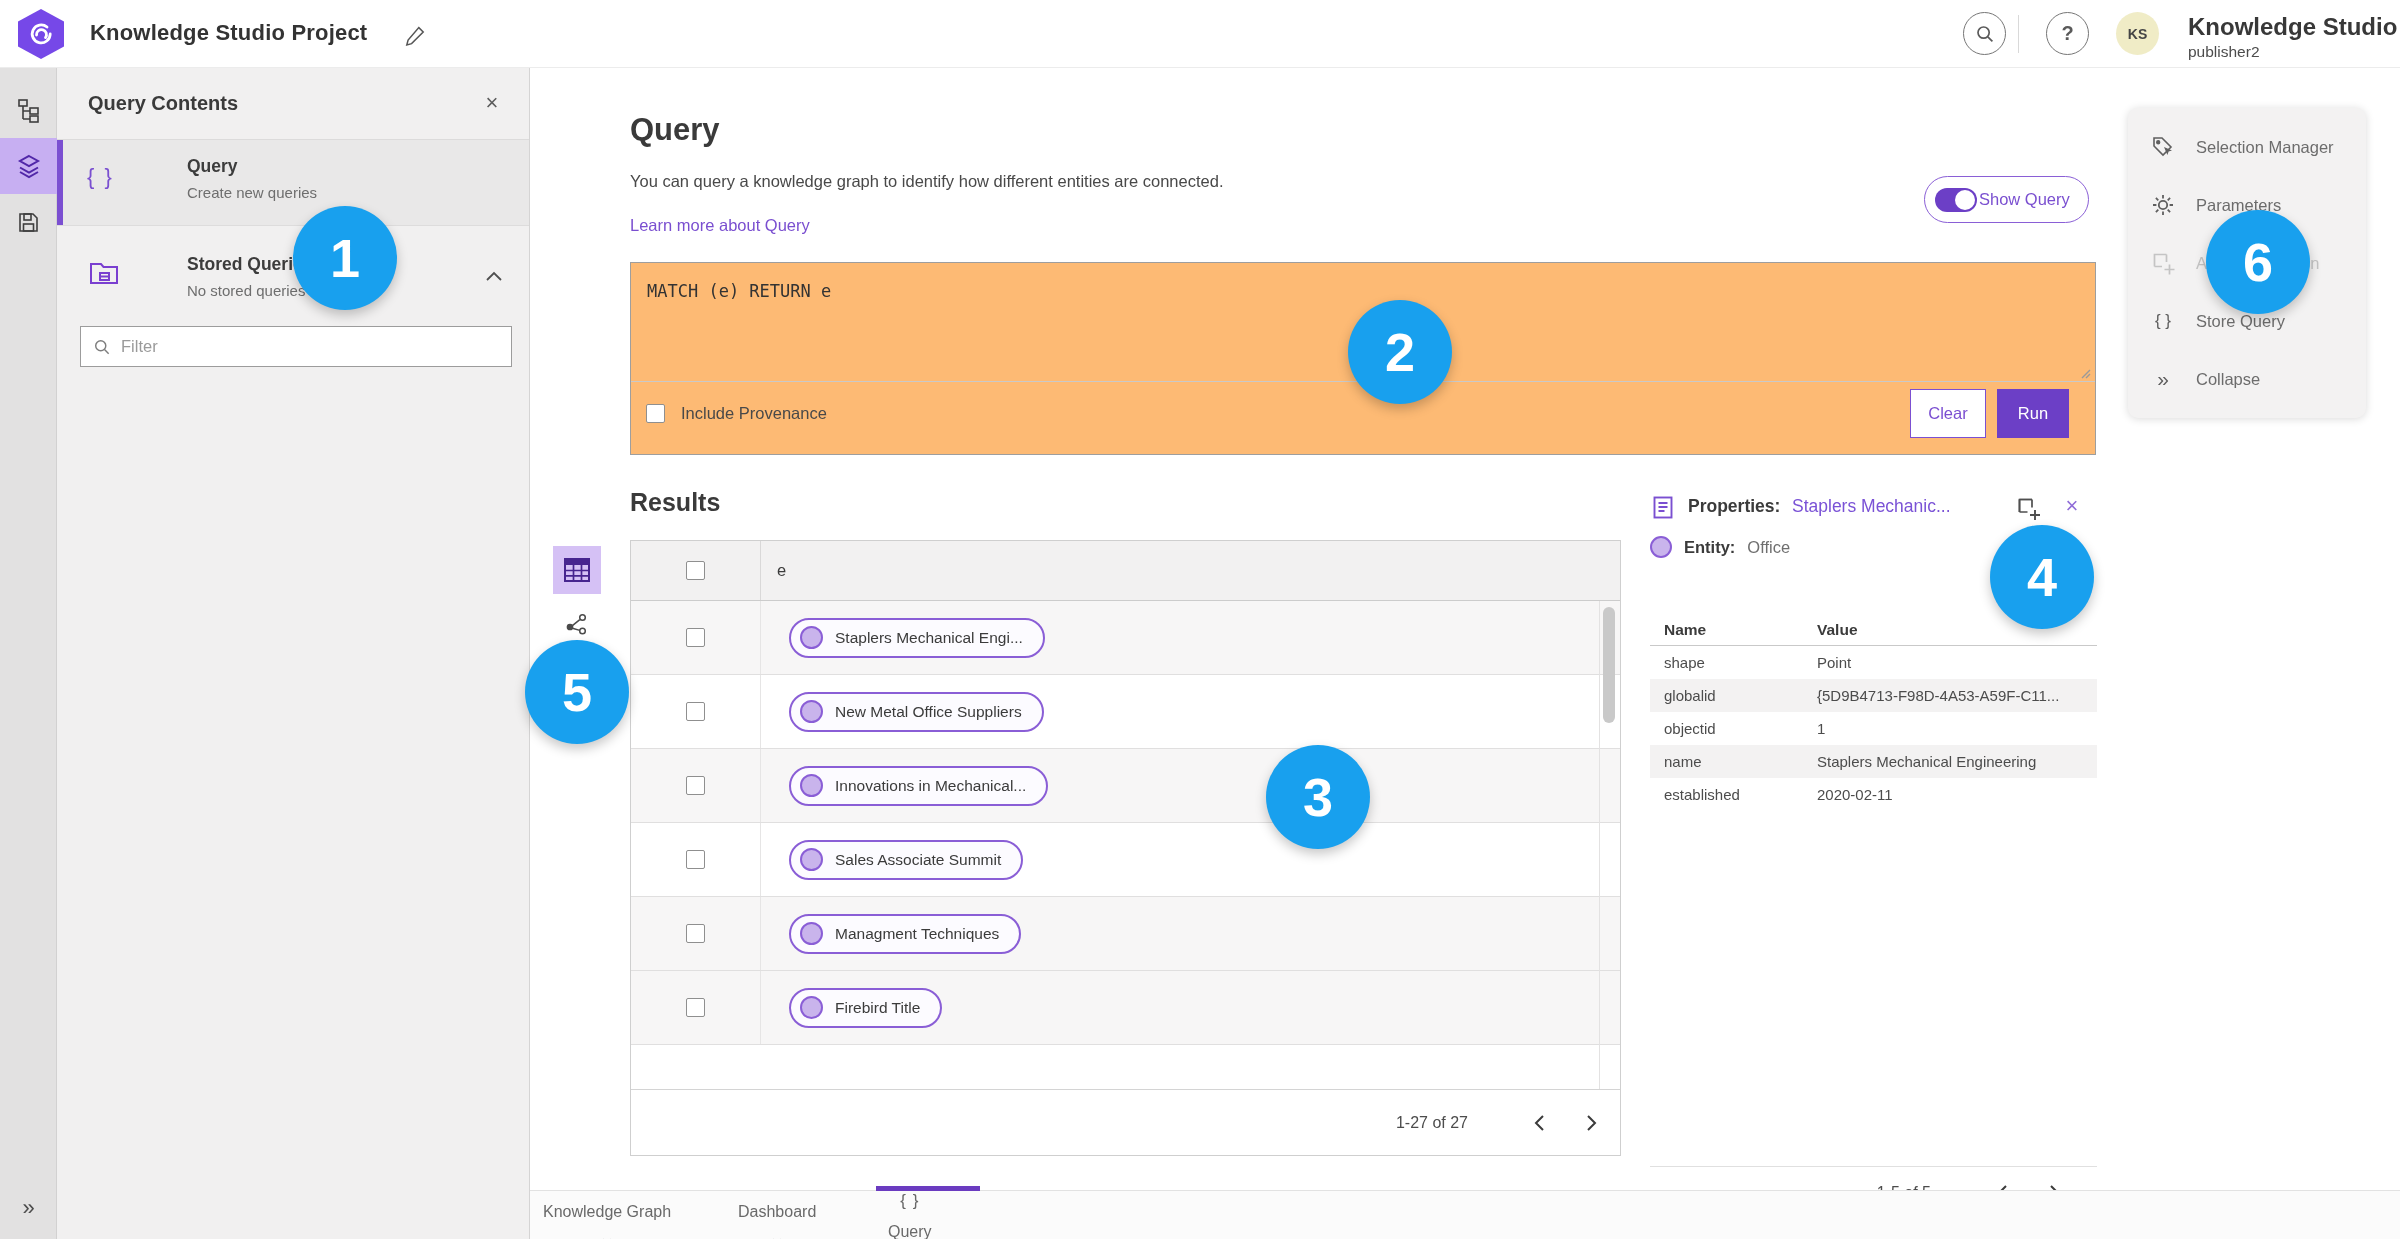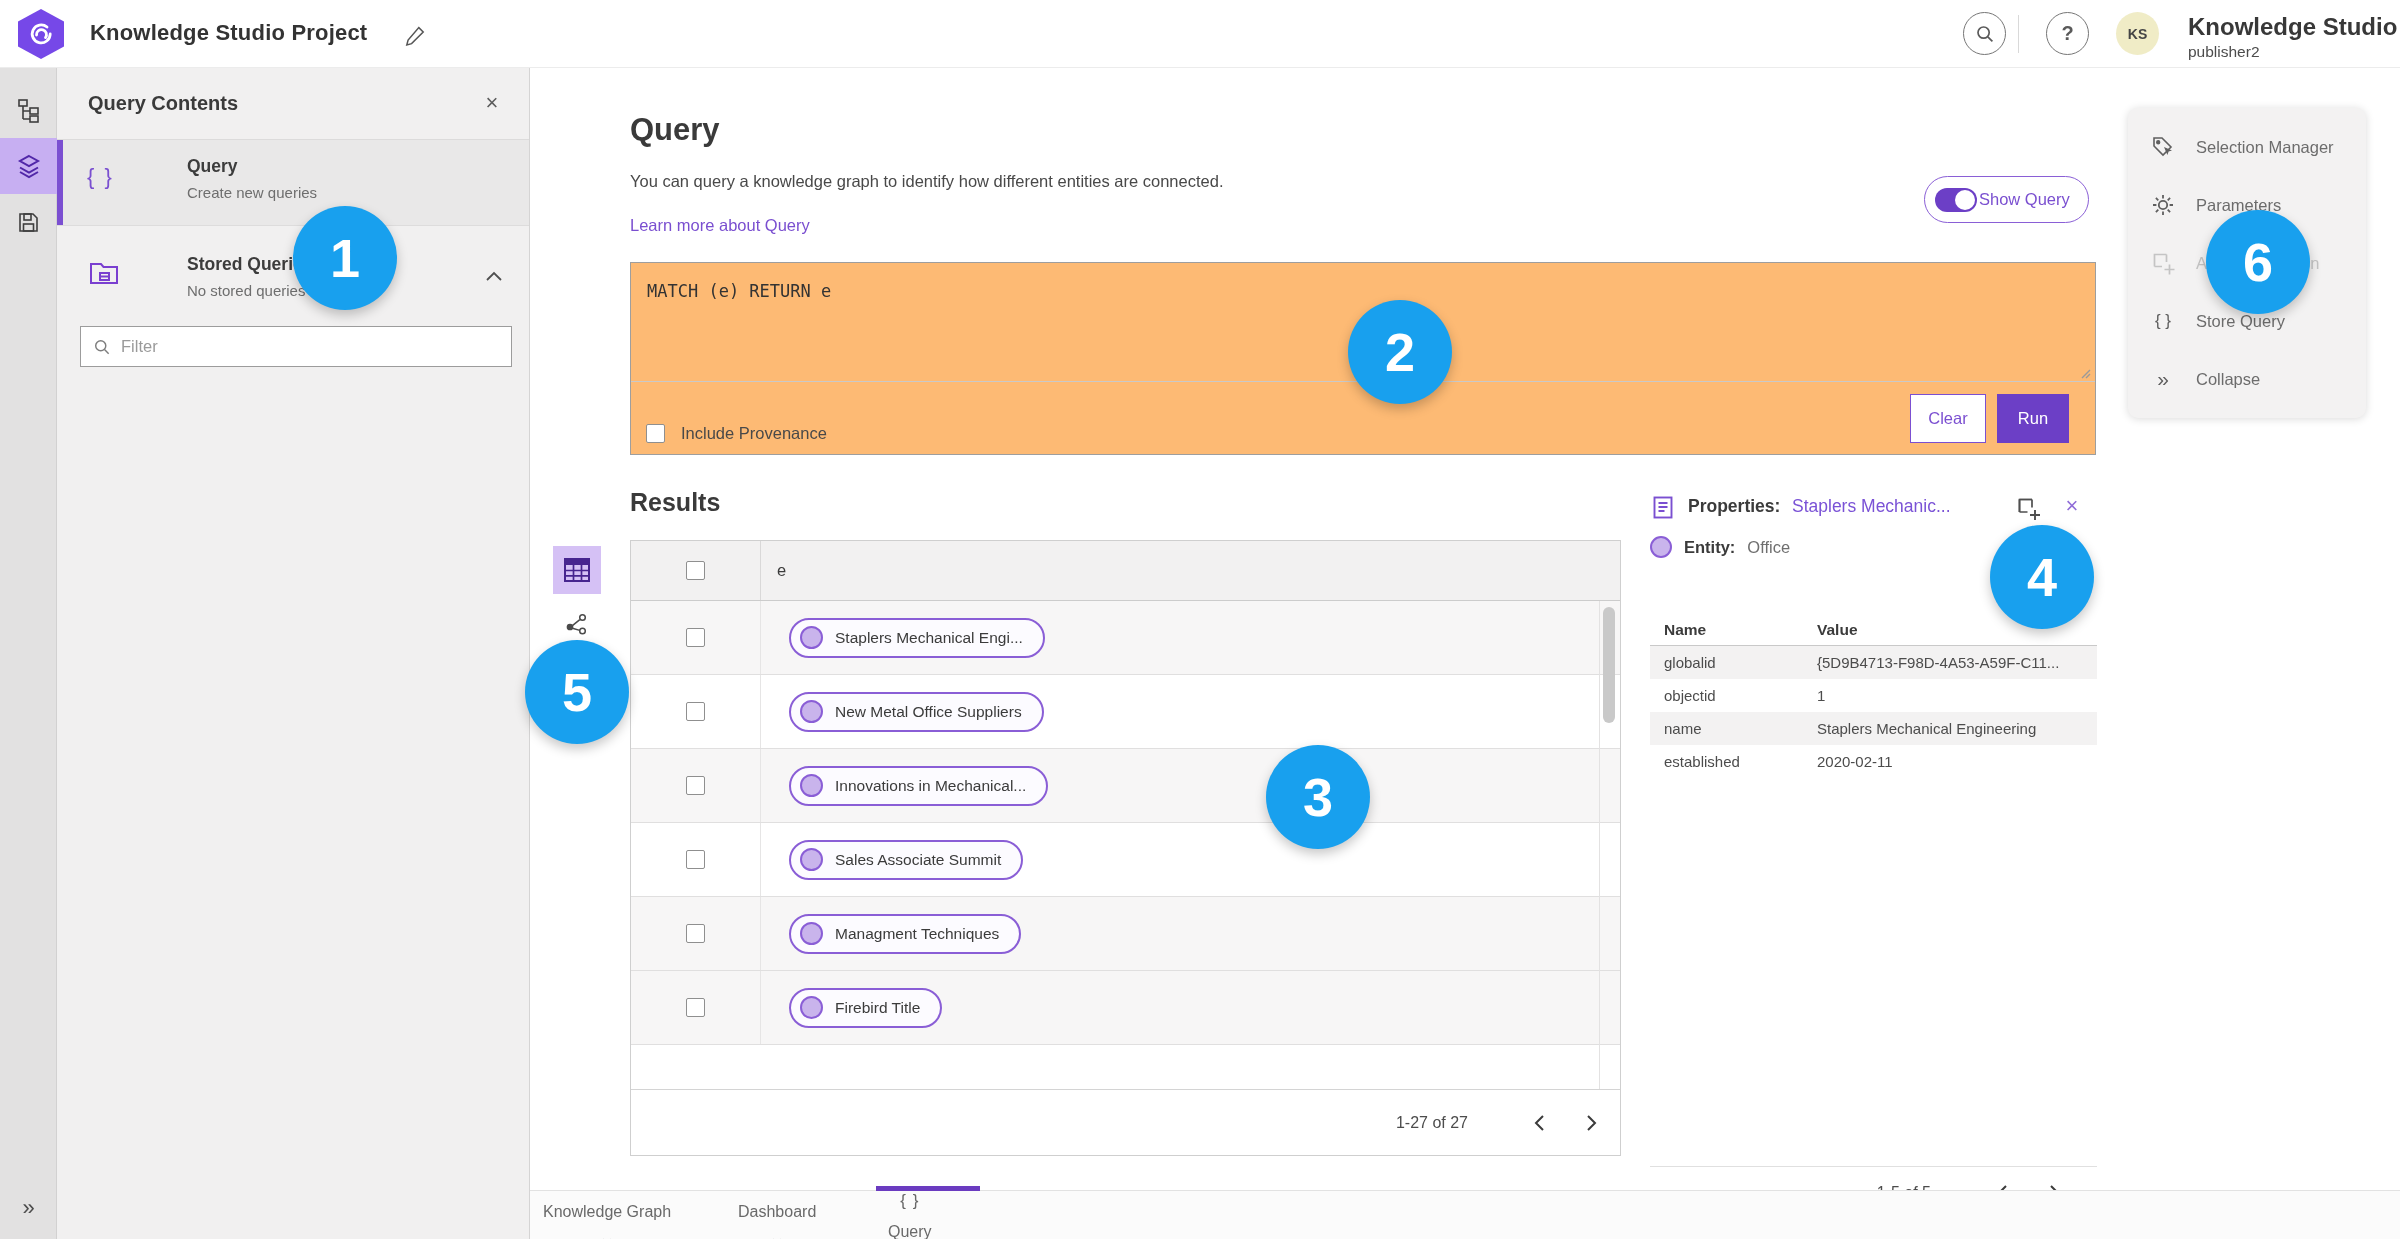--- a/index.html
+++ b/index.html
@@ -50,21 +50,21 @@
   .q-desc { position:absolute; left:100px; top:104px; font-size:16.5px; color:#494949; }
   .q-link { position:absolute; left:100px; top:148px; font-size:16.5px; color:#7a4fd0; cursor:pointer; }
   .show-query { position:absolute; left:1394px; top:108px; width:165px; height:47px; border:1.6px solid #8a5fd6; border-radius:24px; background:#fff; display:flex; align-items:center; padding:0 10px; gap:2px; cursor:pointer; }
   .sq-switch { width:42px; height:24px; border-radius:12px; background:#6c3fc6; position:relative; }
   .sq-knob { position:absolute; right:2px; top:2px; width:20px; height:20px; border-radius:50%; background:#fff; }
   .sq-label { font-size:16.5px; color:#7a4fd0; }
 
   .editor { position:absolute; left:100px; top:194px; width:1466px; height:193px; border:1px solid #9e9e9e; background:#fdba74; }
   .editor-code { position:absolute; left:0; top:0; width:100%; height:119px; border-bottom:1px solid #c9c9c9; padding:18px 16px; font-family:"DejaVu Sans Mono","Liberation Mono",monospace; font-size:17px; color:#333; cursor:text; }
   .resize-grip { position:absolute; right:4px; top:104px; }
-  .editor-footer { position:absolute; left:0; top:120px; width:100%; height:72px; display:flex; align-items:flex-end; padding:0 26px 12px 15px; }
+  .editor-footer { position:absolute; left:0; top:120px; width:100%; height:72px; display:flex; align-items:center; padding:0 26px 12px 15px; }
   .checkbox { width:19px; height:19px; border:1.6px solid #8f8f8f; border-radius:2px; background:#fff; cursor:pointer; flex:0 0 auto; }
   .cb-label { margin-left:16px; font-size:16.5px; color:#494949; }
   .btn-clear { margin-left:auto; width:76px; height:49px; border:1.6px solid #7b4fd1; background:#fff; color:#7b4fd1; font-size:16.5px; font-family:inherit; cursor:pointer; }
   .btn-run { margin-left:11px; width:72px; height:49px; border:none; background:#6c3fc6; color:#fff; font-size:16.5px; font-family:inherit; cursor:pointer; }
 
   
   .results-title { position:absolute; left:100px; top:420px; font-size:25px; font-weight:700; color:#3a3a3a; }
   .view-table-btn { position:absolute; left:23px; top:478px; width:48px; height:48px; background:#d5c1f5; display:flex; align-items:center; justify-content:center; cursor:pointer; }
   .view-graph-btn { position:absolute; left:31px; top:540px; width:32px; height:32px; display:flex; align-items:center; justify-content:center; cursor:pointer; }
 
@@ -378,20 +378,24 @@
       <div class="entity-row">
         <span class="entity-dot"></span>
         <span class="entity-label">Entity:</span>
         <span class="entity-type">Office</span>
       </div>
       <div class="ptable">
         <div class="pt-headrow">
           <div class="pt-name">Name</div>
           <div class="pt-value">Value</div>
         </div>
+        <div class="pt-row">
+          <div class="pt-name">shape</div>
+          <div class="pt-value">Point</div>
+        </div>
         <div class="pt-row alt">
           <div class="pt-name">globalid</div>
           <div class="pt-value">{5D9B4713-F98D-4A53-A59F-C11...</div>
         </div>
         <div class="pt-row">
           <div class="pt-name">objectid</div>
           <div class="pt-value">1</div>
         </div>
         <div class="pt-row alt">
           <div class="pt-name">name</div>

